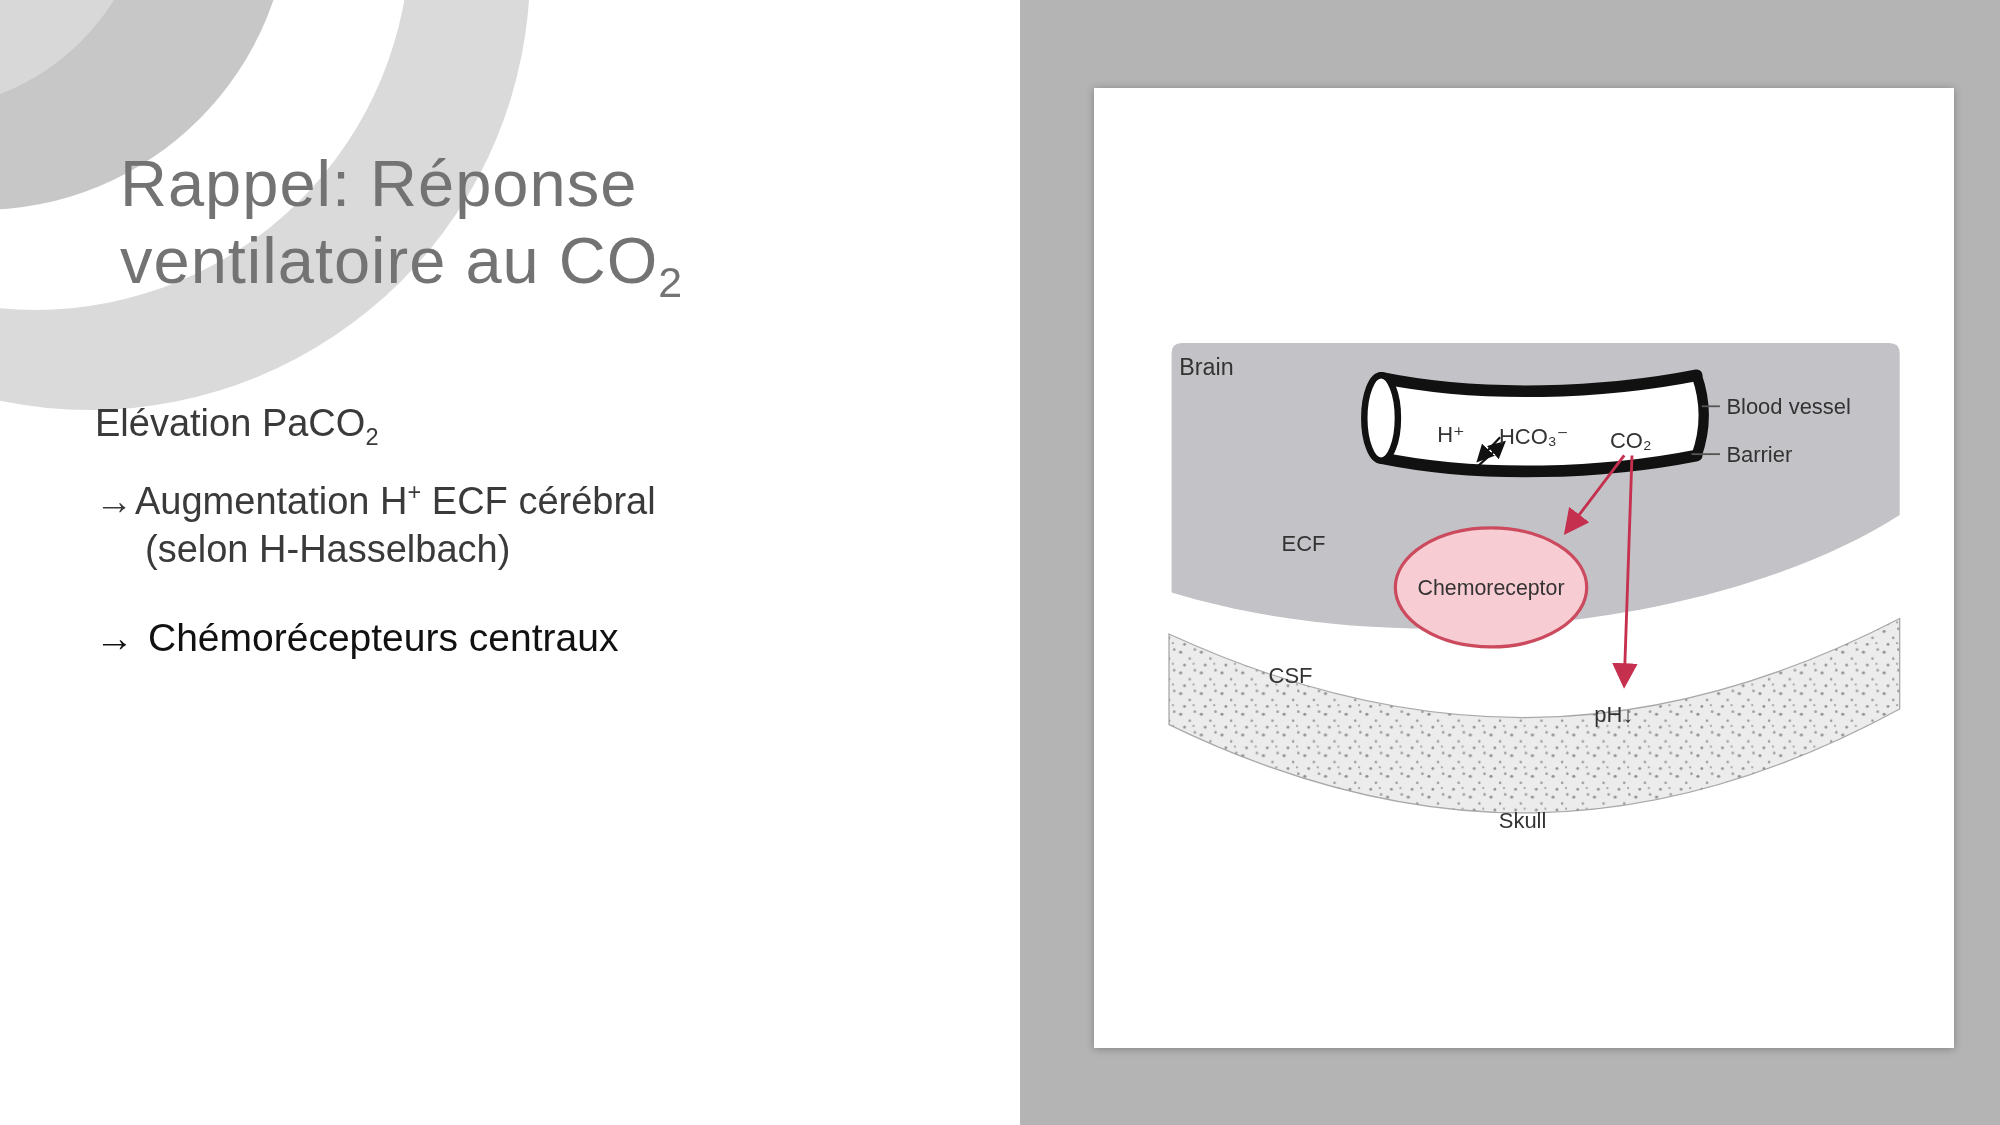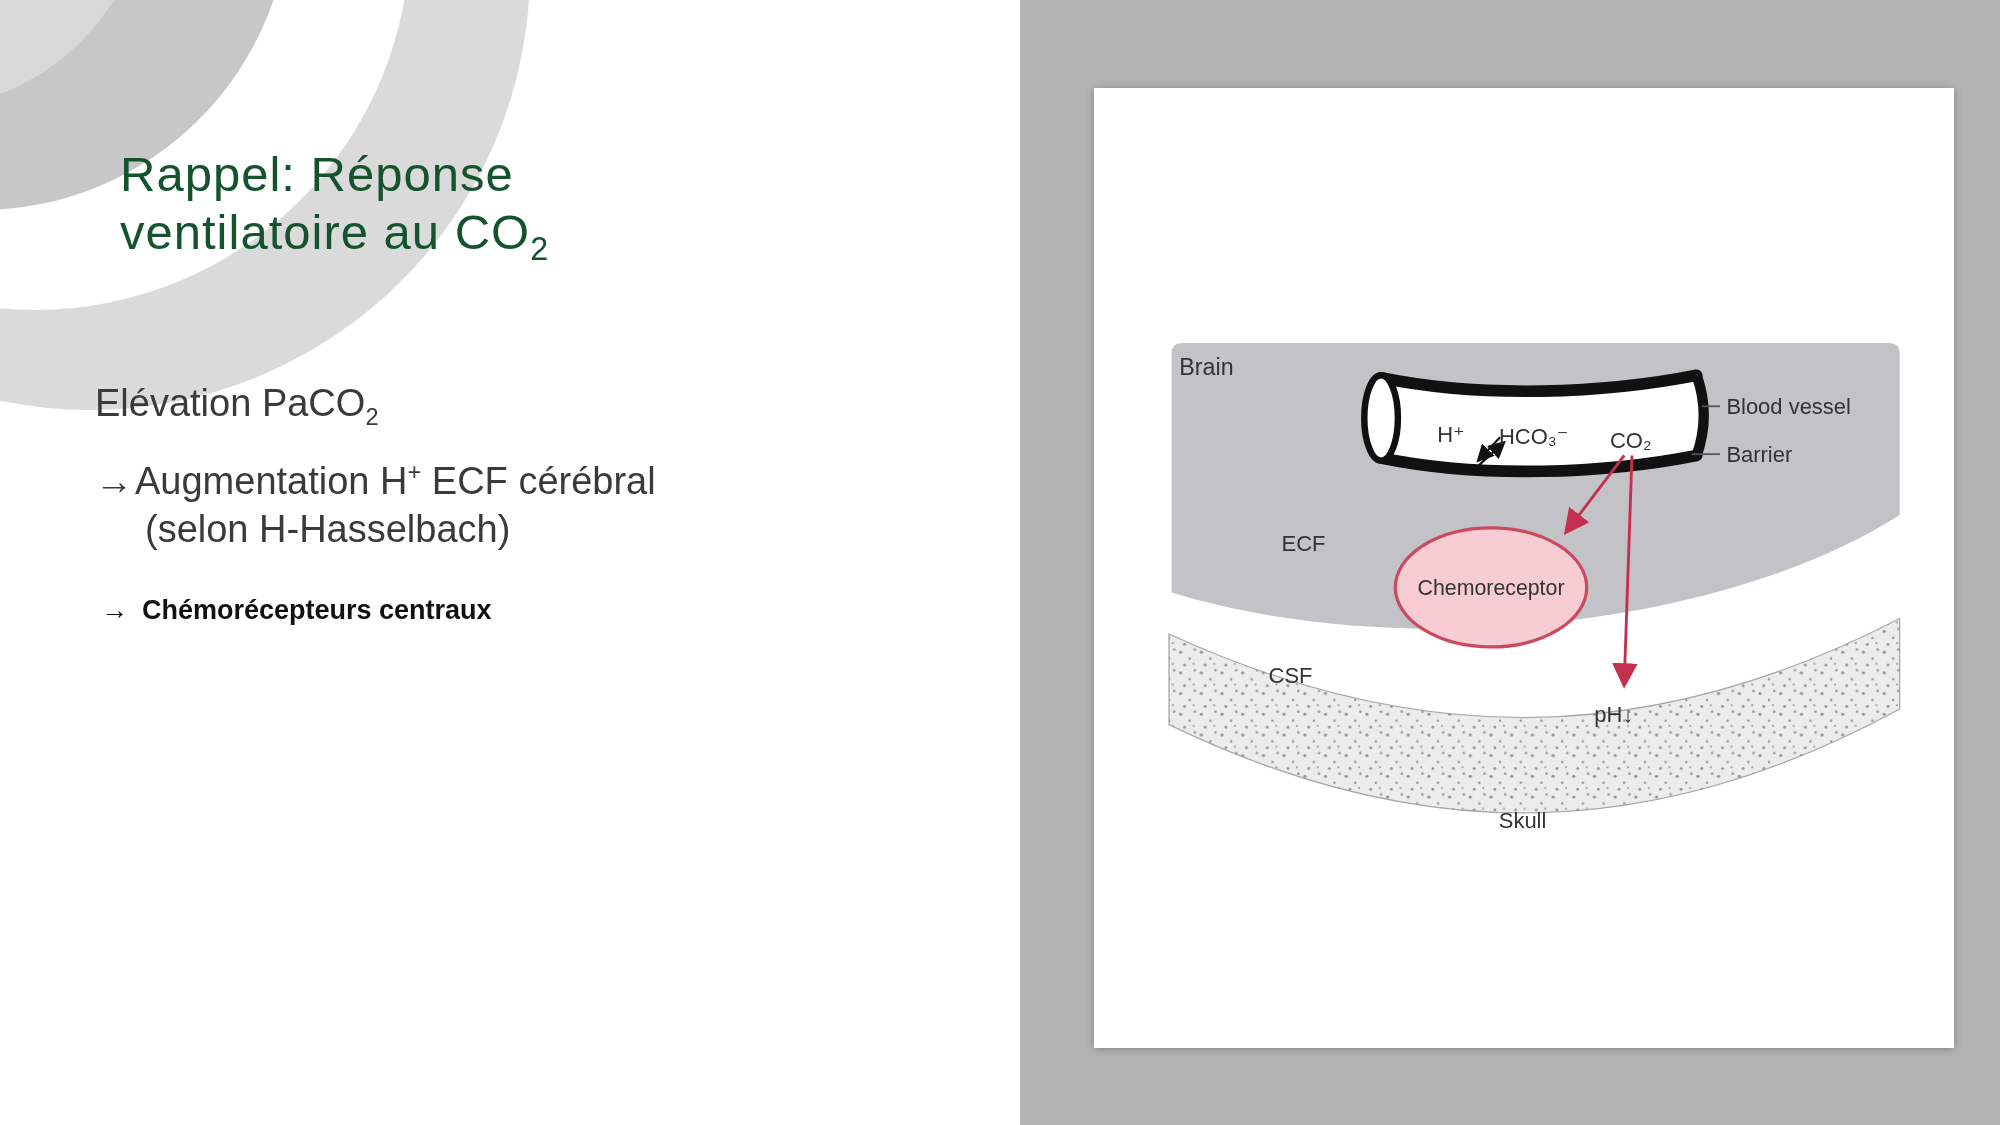--- a/index.html
+++ b/index.html
@@ -9,31 +9,31 @@
          font-family:"Liberation Sans","DejaVu Sans",sans-serif;}
 
   
   .deco{position:absolute;border-radius:50%;z-index:0;}
   .deco.c1{width:880px;height:880px;left:-350px;top:-470px;background:#dadada;}
   .deco.c2{width:750px;height:750px;left:-340px;top:-440px;background:#ffffff;}
   .deco.c3{width:620px;height:620px;left:-330px;top:-410px;background:#c7c7c7;}
   .deco.c4{width:470px;height:470px;left:-320px;top:-360px;background:#d8d8d8;}
   .deco.c5{width:330px;height:330px;left:-310px;top:-300px;background:#efefef;}
 
-  .title{position:absolute;left:120px;top:146px;z-index:2;font-size:49px;color:#14532d;
+  .title{position:absolute;left:120px;top:146px;z-index:2;font-size:65px;color:#737373;
          line-height:1.18;letter-spacing:1px;}
   .title sub{font-size:66%;}
 
-  .bullets{position:absolute;left:95px;top:380px;z-index:2;font-size:38px;color:#3a3a3a;width:900px;}
+  .bullets{position:absolute;left:95px;top:400px;z-index:2;font-size:38px;color:#3a3a3a;width:900px;}
   .bullets .line{line-height:1.26;margin-bottom:26px;}
   .bullets .line.mb-lg{margin-bottom:39px;}
   .bullets .line.mb-md{margin-bottom:28px;}
   .bullets sub,.bullets sup{font-size:62%;}
   .bullets .cont{margin-left:50px;}
-  .bullets .bold{font-weight:700;color:#111111;font-size:27px;margin-left:6px;}
+  .bullets .bold{font-weight:400;color:#111111;font-size:39px;}
   .arrow{margin-right:2px;}
   .arrow.gap{margin-right:14px;}
 
   .equation{position:absolute;left:70px;top:946px;z-index:2;font-size:42px;font-weight:700;
             color:#1f3864;letter-spacing:.5px;}
 
   .right-panel{position:absolute;left:1020px;top:0;width:980px;height:1125px;background:#b4b4b4;z-index:1;}
   .figure-panel{position:absolute;left:74px;top:88px;width:860px;height:960px;background:#ffffff;
                 box-shadow:0 1px 8px rgba(0,0,0,.28);}
   svg.fig{width:100%;height:100%;display:block;}

